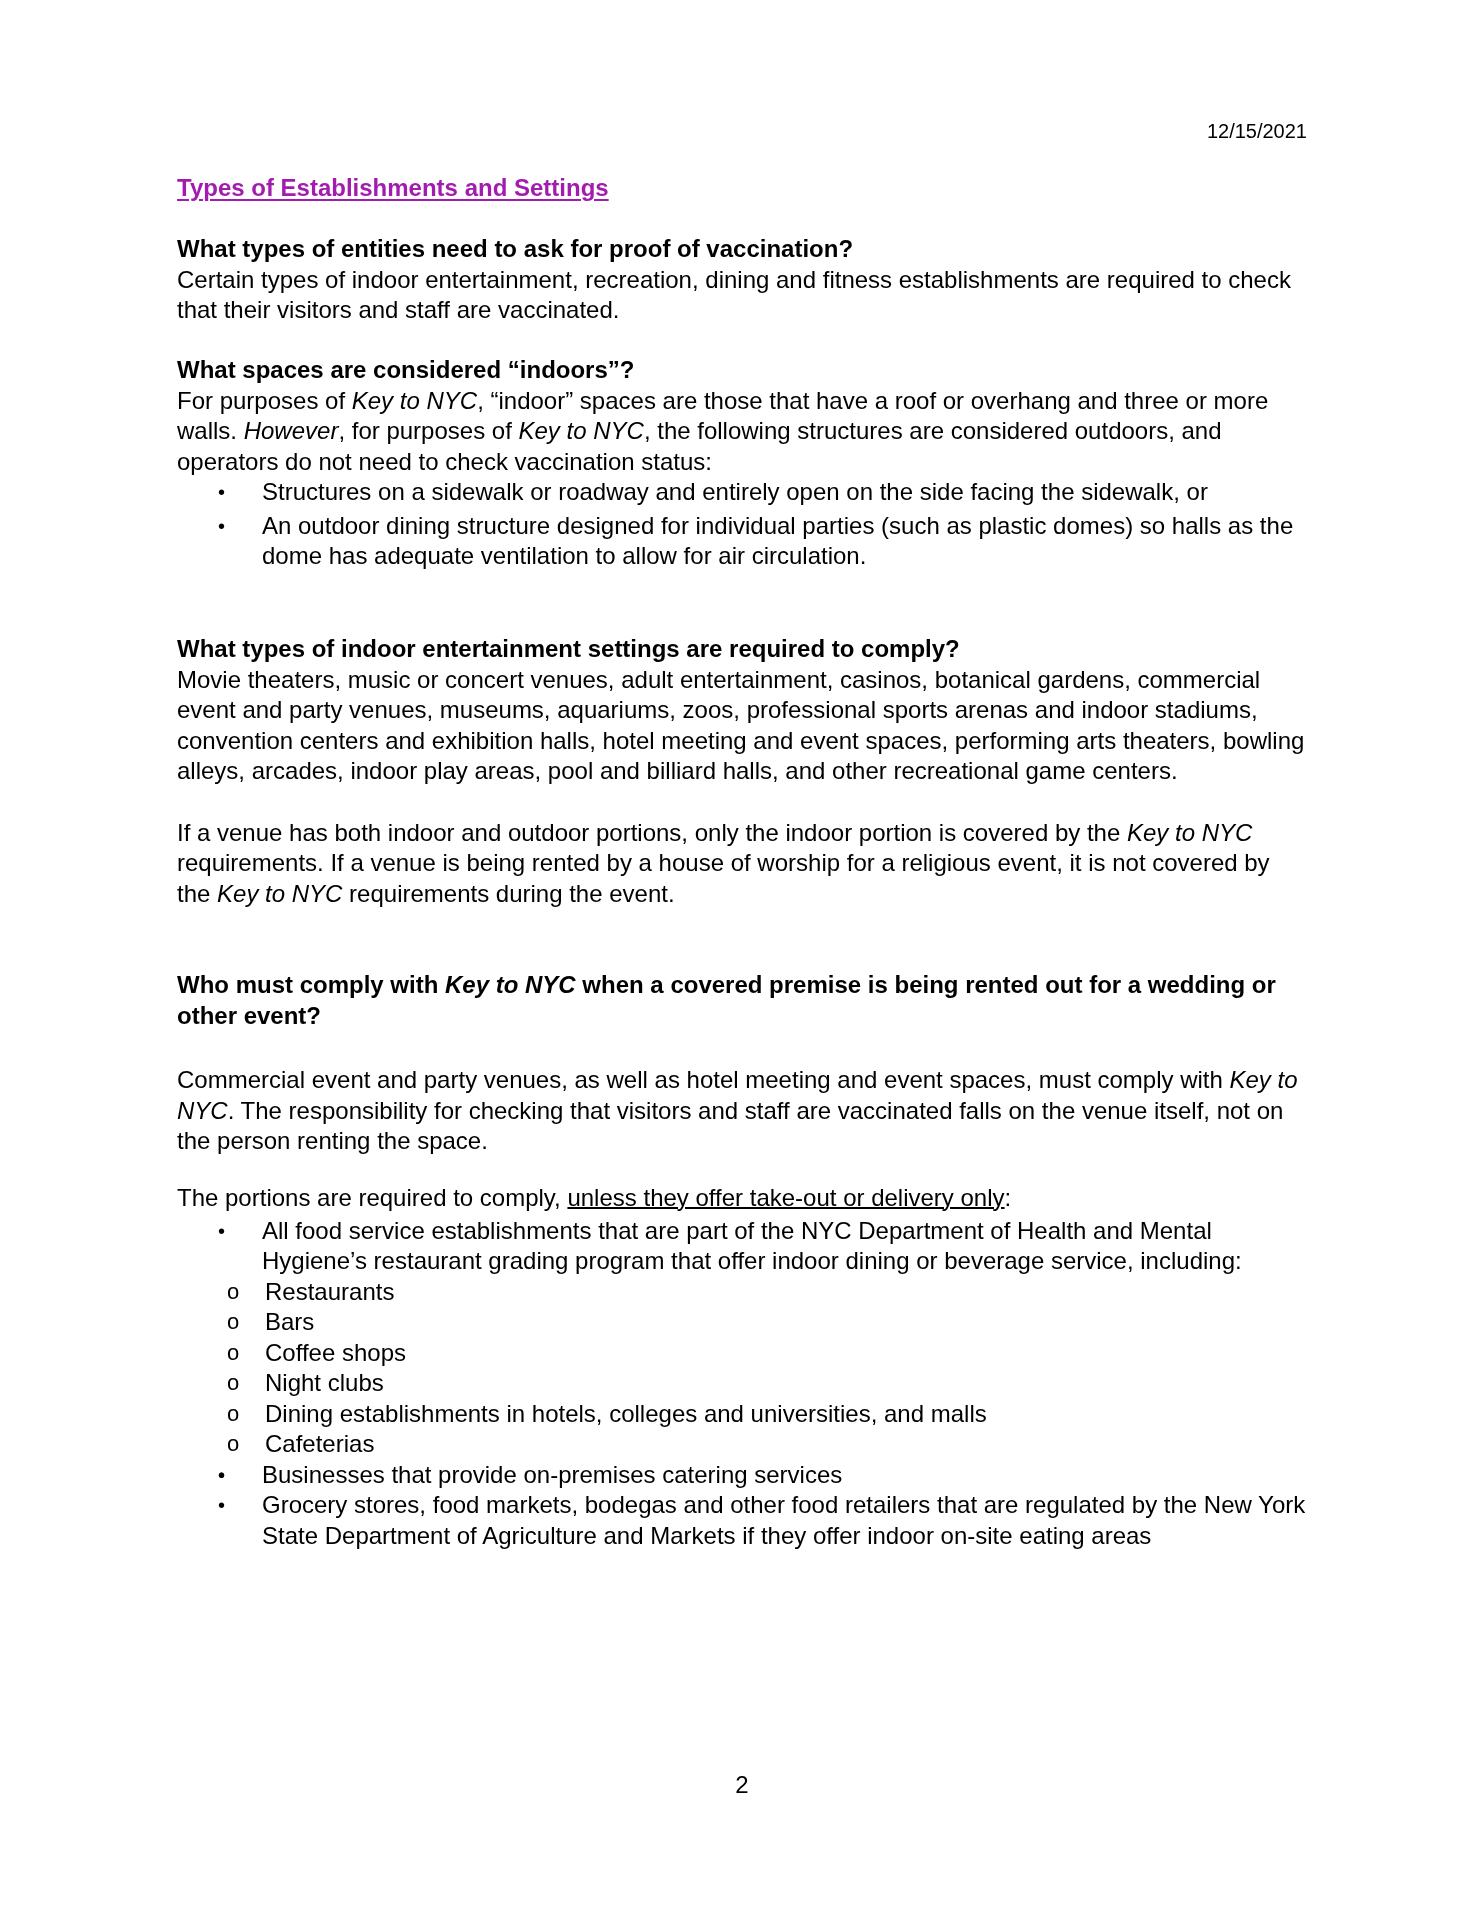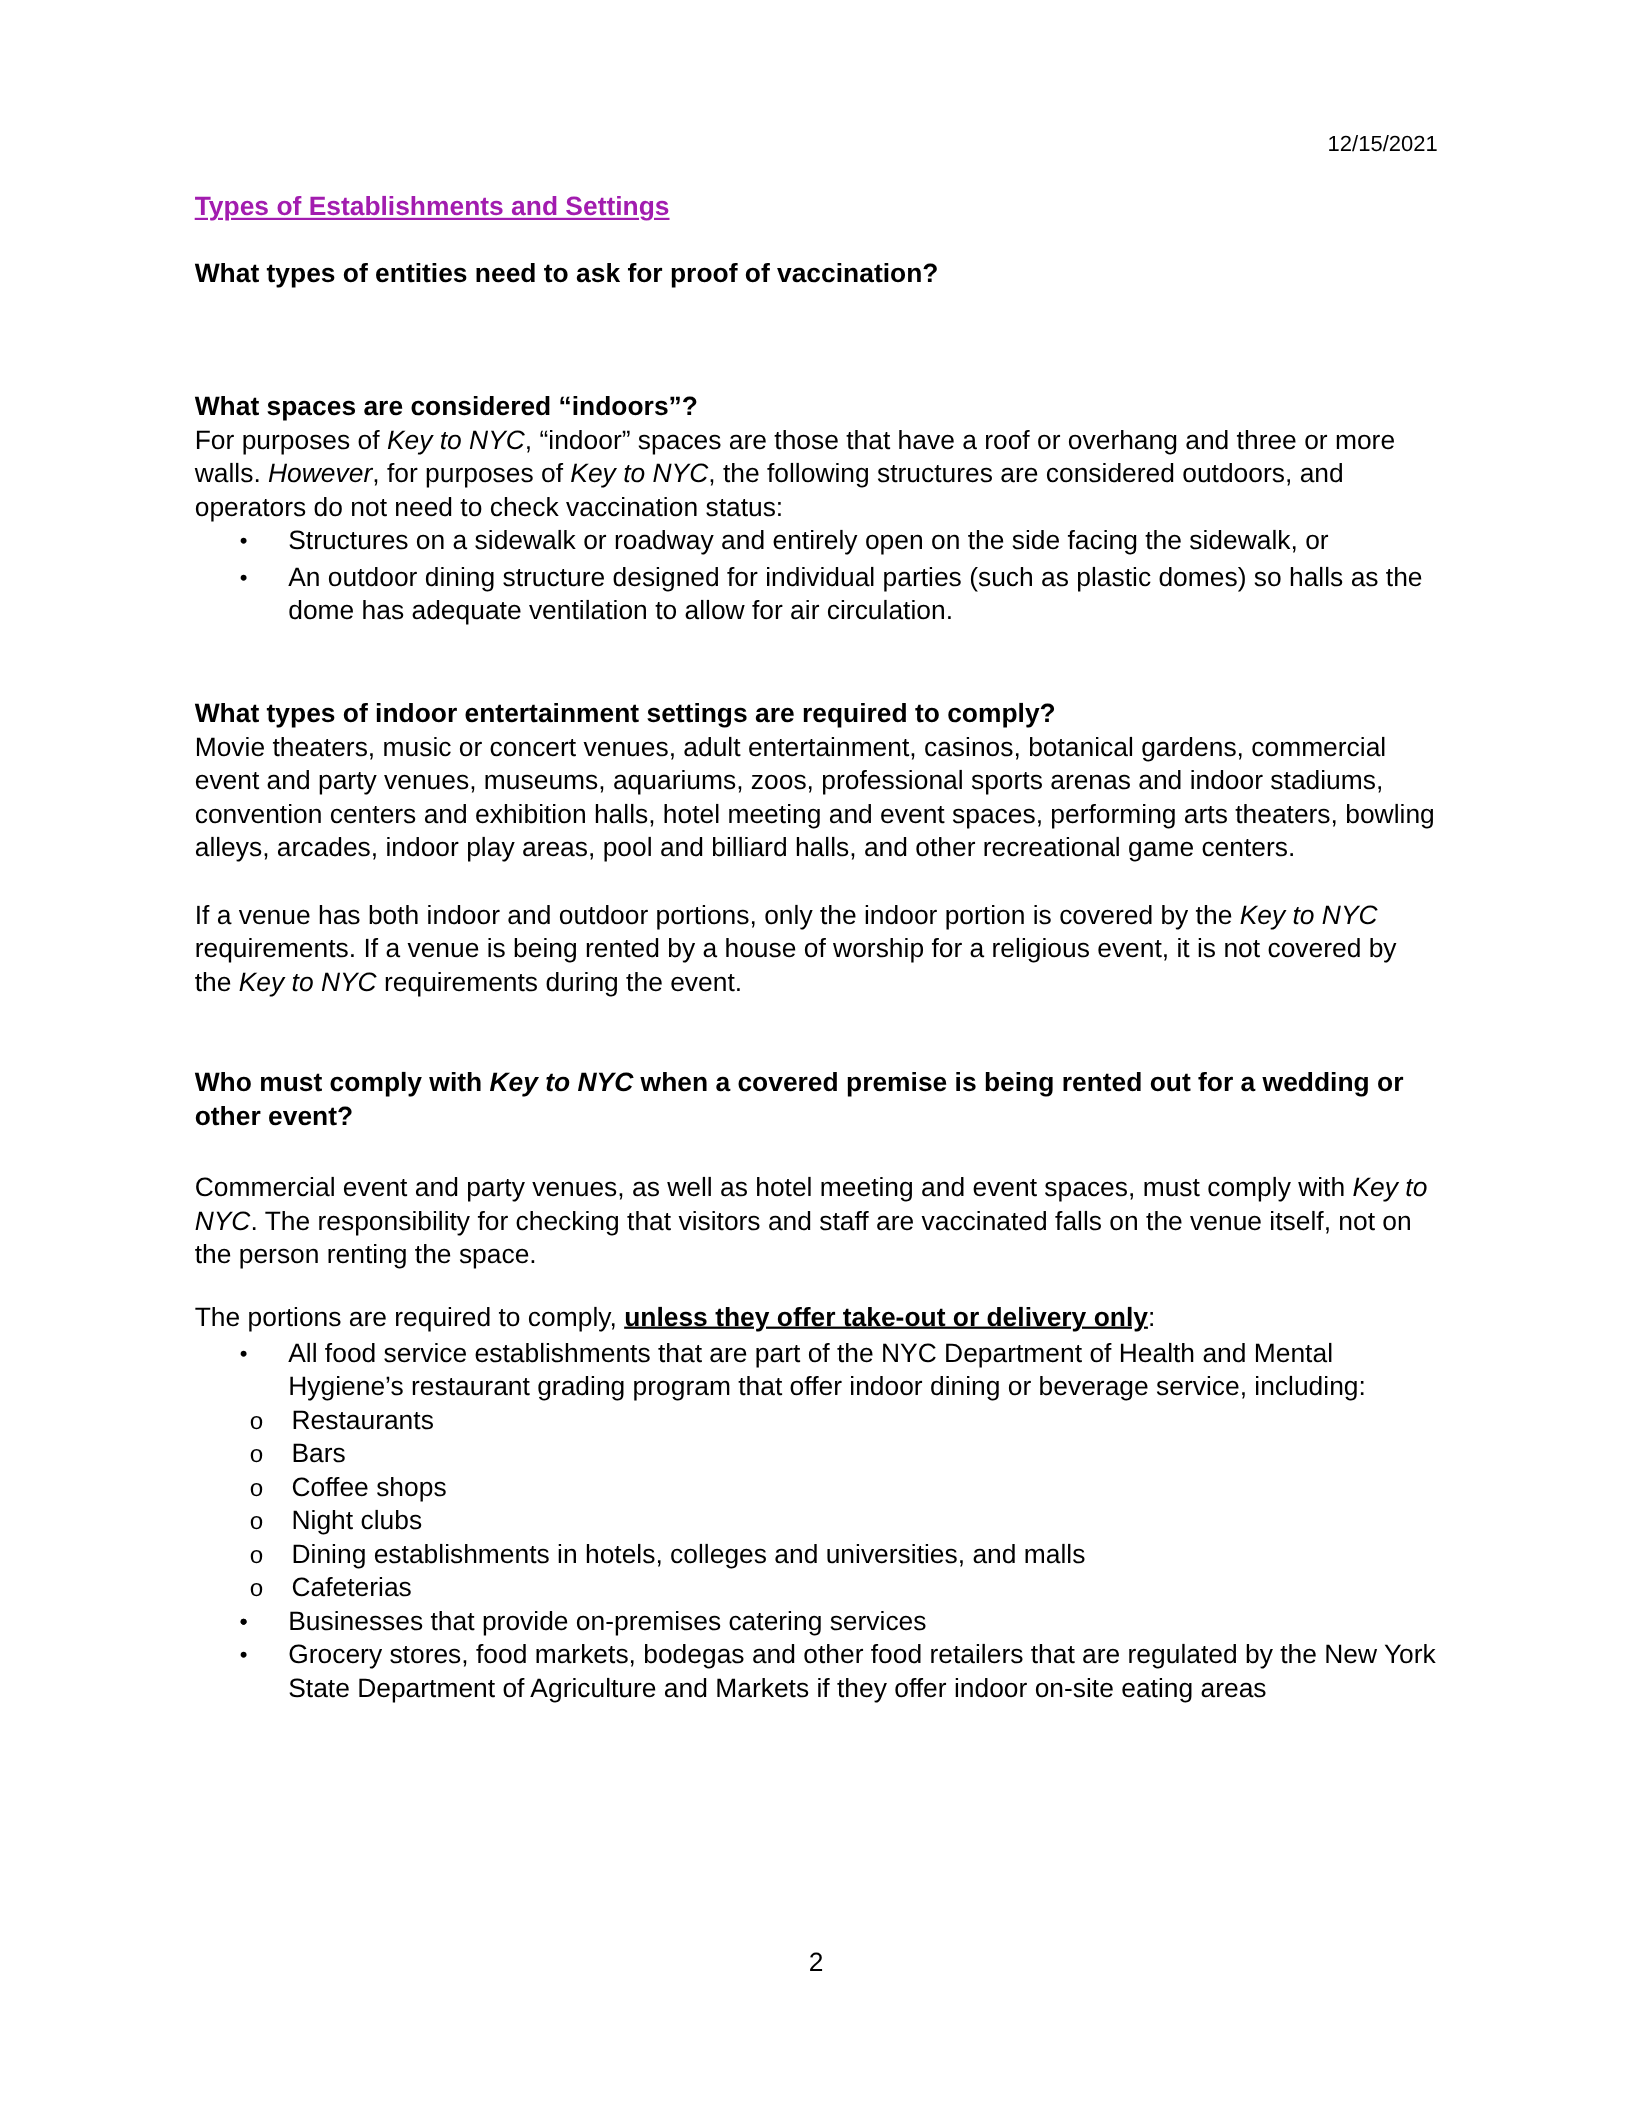--- a/index.html
+++ b/index.html
@@ -27,39 +27,40 @@
   ul.bul { list-style: none; margin: 0; padding: 0; }
   ul.bul > li { position: relative; padding-left: 85px; }
   ul.bul > li > .dot {
     position: absolute; left: 41px; top: 0; font-size: 20px;
   }
   ul.sub { list-style: none; margin: 0; padding: 0; }
   ul.sub > li { position: relative; padding-left: 88px; margin-left: 0; }
   ul.sub > li > .circ {
     position: absolute; left: 50px; top: 0; font-size: 22px;
   }
-  .emph-under { font-weight: bold; text-decoration: underline; text-decoration-thickness: 2px; }
+  .emph-under { font-weight: normal; text-decoration: underline; text-decoration-thickness: 2px; }
   .pagenum {
     position: absolute; left: 0; width: 1484px; top: 1770px; text-align: center;
     font-size: 24px; line-height: 30px;
   }
 </style>
 </head>
 <body>
 
 <div>
 
   <div class="date">12/15/2021</div>
 
   <div class="section-title">Types of Establishments and Settings</div>
 
   <div class="page">
 
     <div class="block" style="top:234px;">
       <p class="q">What types of entities need to ask for proof of vaccination?</p>
+      <p>Certain types of indoor entertainment, recreation, dining and fitness establishments are required to check that their visitors and staff are vaccinated.</p>
     </div>
 
     <div class="block" style="top:355px;">
       <p class="q">What spaces are considered “indoors”?</p>
       <p><span>For purposes of </span><i>Key to NYC</i><span>, “indoor” spaces are those that have a roof or overhang and three or more walls. </span><i>However</i><span>, for purposes of </span><i>Key to NYC</i><span>, the following structures are considered outdoors, and operators do not need to check vaccination status:</span></p>
       <ul class="bul">
         <li><span class="dot">•</span><span>Structures on a sidewalk or roadway and entirely open on the side facing the sidewalk, or</span></li>
         <li style="margin-top:3px;"><span class="dot">•</span><span>An outdoor dining structure designed for individual parties (such as plastic domes) so halls as the dome has adequate ventilation to allow for air circulation.</span></li>
       </ul>
     </div>

